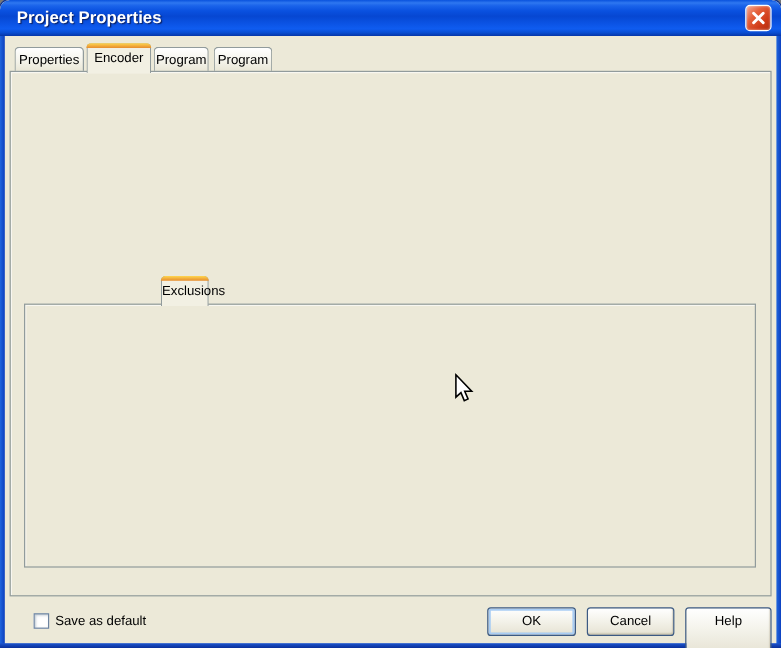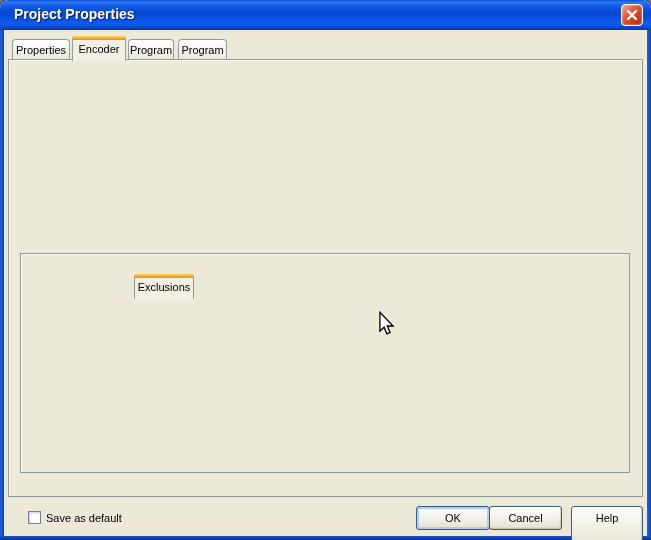--- a/index.html
+++ b/index.html
@@ -142,21 +142,21 @@
   <span class="label" style="left:48px;top:171px;">In-place, with appended extension:</span>
   <div class="field" style="left:239px;top:166px;width:114px;">
     <span class="val"></span>
   </div>
 
   <div class="radio" style="left:29px;top:196px;"></div>
   <span class="label" style="left:48px;top:196px;">Remote server - encode before upload</span>
 
   <div class="tab subtab" style="left:25px;width:46px;"><span>Options</span></div>
   <div class="tab subtab" style="left:74px;width:57px;"><span>Protection</span></div>
-  <div class="tab subtab active" style="left:134px;width:60px;margin-top:44px;"><span class="accent"></span><span>Exclusions</span></div>
+  <div class="tab subtab active" style="left:134px;width:40px;"><span class="accent"></span><span>Exclusions</span></div>
   <div class="tab subtab" style="left:197px;width:41px;"><span>Header</span></div>
   <div class="tab subtab" style="left:242px;width:91px;"><span>License manager</span></div>
 
   <div class="panel" id="sub-panel"></div>
 
   <div class="checkbox" style="left:28px;top:268px;"></div>
   <span class="label" style="left:46px;top:269px;">Do not encode files below:</span>
   <span class="label" style="left:333px;top:269px;">Do not enforce licensing:</span>
 
   <div class="list" id="list-left">
@@ -177,17 +177,17 @@
   <div class="btn dis" style="left:115px;top:446px;width:63px;"><span>Add</span></div>
   <div class="btn dis" style="left:183px;top:446px;width:57px;"><span>Edit</span></div>
   <div class="btn dis" style="left:245px;top:446px;width:57px;"><span>Delete</span></div>
 
   <div class="btn default" style="left:405px;top:445px;width:67px;height:23px;"><span>Add</span></div>
   <div class="btn dis" style="left:483px;top:446px;width:61px;"><span>Edit</span></div>
   <div class="btn dis" style="left:550px;top:446px;width:62px;"><span>Delete</span></div>
 
   <div class="checkbox" style="left:28px;top:511px;"></div>
   <span class="label" style="left:46px;top:512px;">Save as default</span>
-  <div class="btn focusring" style="left:406px;top:506px;width:74px;height:24px;line-height:22px;margin-left:10px;"><span>OK</span></div>
+  <div class="btn focusring" style="left:406px;top:506px;width:74px;height:24px;line-height:22px;"><span>OK</span></div>
   <div class="btn" style="left:489px;top:506px;width:73px;height:24px;line-height:22px;"><span>Cancel</span></div>
   <div class="btn" style="left:571px;top:506px;width:72px;height:40px;line-height:22px;"><span>Help</span></div>
 
 </div>
 
 </body></html>

